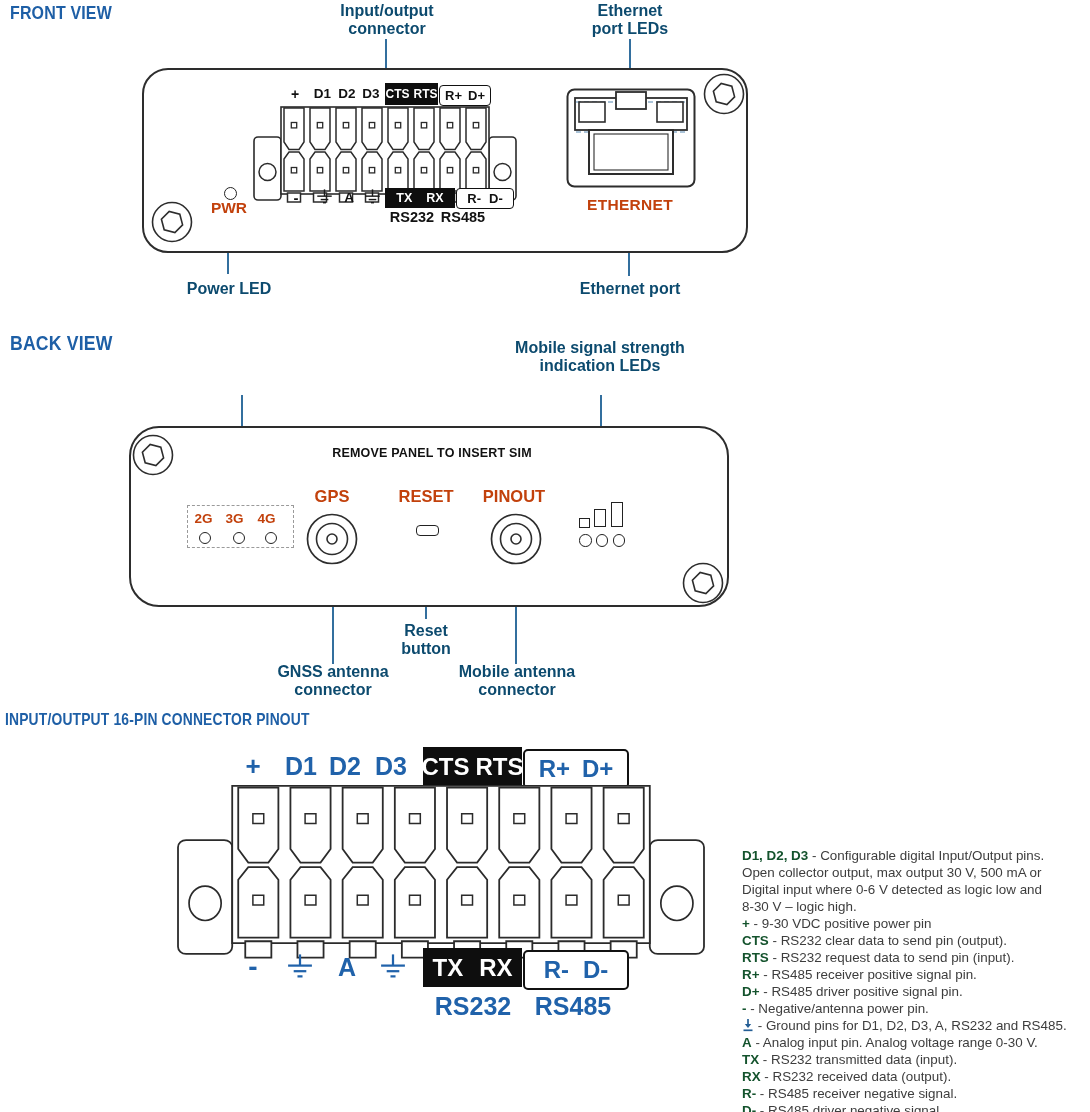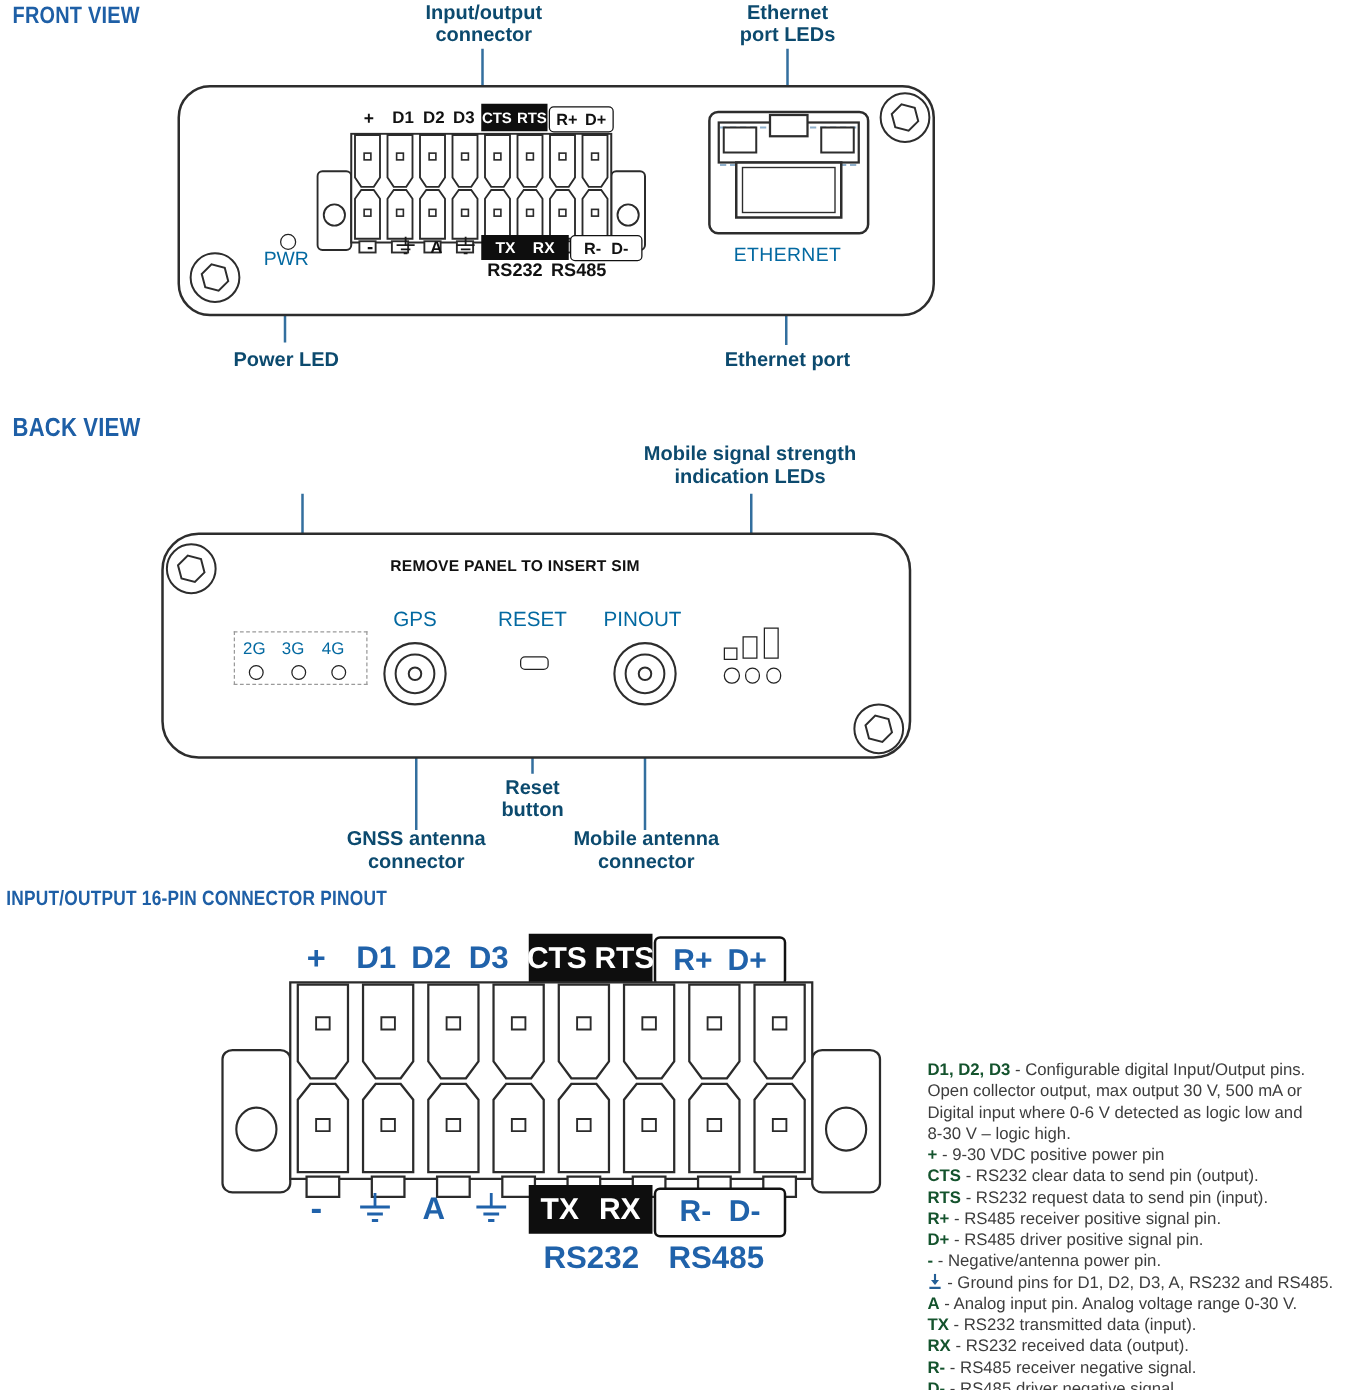--- a/index.html
+++ b/index.html
@@ -13,21 +13,21 @@
   .pin-lbl{font-weight:bold;color:#111;text-align:center;}
   .blue{color:#2062aa !important;}
   .chip{background:#0e0e0e;color:#fff;display:flex;align-items:center;justify-content:center;font-weight:bold;}
   .wbox{background:#fff;border:1.6px solid #111;border-radius:4px;display:flex;align-items:center;justify-content:center;font-weight:bold;color:#111;}
   .wbox.big{border-width:2px;border-radius:5px;}
   .circ{border:1.6px solid #222;border-radius:50%;background:#fff;}
   .bar{border:1.7px solid #222;background:#fff;}
   .leg-line{white-space:nowrap;height:17px;font-size:13.4px;color:#3d3d3d;}
   .leg-key{color:#14532d;font-weight:bold;}
   .simnote{font-weight:bold;color:#111;text-align:center;letter-spacing:.2px;}
-  .dev-lbl{font-weight:normal;color:#0369a1;text-align:center;}
+  .dev-lbl{font-weight:bold;color:#c2410c;text-align:center;}
 </style>
 </head>
 <body>
 
 <div id="stage">
 
   <div class="abs heading" style="left:10px;top:2px;font-size:19px;"><span>FRONT VIEW</span></div>
 
   <div class="abs callout" style="left:307px;top:2px;width:160px;">
     <div>Input/output</div>
@@ -139,42 +139,42 @@
     <rect x="23" y="42" width="84" height="44" fill="#fff" stroke="#2d2d2d" stroke-width="2"></rect>
     <rect x="28" y="46" width="74" height="36" fill="none" stroke="#2d2d2d" stroke-width="1.1"></rect>
   </svg>
   <div class="abs dev-lbl" style="left:565px;top:196px;width:130px;font-size:15.5px;letter-spacing:.3px;">ETHERNET</div>
   <div class="abs callout" style="left:565px;top:280px;width:130px;">Ethernet port</div>
 
   <div class="abs heading" style="left:10px;top:331px;font-size:21px;"><span>BACK VIEW</span></div>
 
   <div class="abs vline" style="left:241px;top:395px;height:105px;"></div>
 
-  <div class="abs callout" style="left:500px;top:355px;width:200px;">
+  <div class="abs callout" style="left:500px;top:339px;width:200px;">
     <div>Mobile signal strength</div>
     <div>indication LEDs</div>
   </div>
   <div class="abs vline" style="left:600px;top:395px;height:110px;"></div>
 
   <div class="abs vline" style="left:332px;top:564px;height:100px;"></div>
   <div class="abs vline" style="left:425px;top:535px;height:84px;"></div>
   <div class="abs vline" style="left:515px;top:564px;height:100px;"></div>
 
   <div class="abs panel" style="left:129px;top:426px;width:596px;height:177px;border-radius:30px;"></div>
 
   <svg class="abs" style="left:132px;top:434px;" width="42" height="42">
     <circle cx="21" cy="21" r="19.5" fill="#fff" stroke="#2d2d2d" stroke-width="1.6"></circle>
     <polygon points="31.6,23.9 23.9,31.6 13.2,28.8 10.4,18.2 18.2,10.4 28.8,13.2" fill="none" stroke="#2d2d2d" stroke-width="1.6"></polygon>
   </svg>
   <svg class="abs" style="left:682px;top:562px;" width="42" height="42">
     <circle cx="21" cy="21" r="19.5" fill="#fff" stroke="#2d2d2d" stroke-width="1.6"></circle>
     <polygon points="31.6,23.9 23.9,31.6 13.2,28.8 10.4,18.2 18.2,10.4 28.8,13.2" fill="none" stroke="#2d2d2d" stroke-width="1.6"></polygon>
   </svg>
 
-  <div class="abs simnote" style="left:292px;top:446px;width:240px;font-size:12.5px;">REMOVE PANEL TO INSERT SIM</div>
+  <div class="abs simnote" style="left:312px;top:446px;width:240px;font-size:12.5px;">REMOVE PANEL TO INSERT SIM</div>
 
   <div class="abs dev-lbl" style="left:302px;top:487px;width:60px;font-size:16.5px;">GPS</div>
   <div class="abs dev-lbl" style="left:386px;top:487px;width:80px;font-size:16.5px;">RESET</div>
   <div class="abs dev-lbl" style="left:464px;top:487px;width:100px;font-size:16.5px;">PINOUT</div>
 
   <div class="abs" style="left:187px;top:505px;width:105px;height:41px;border:1.5px dashed #9a9a9a;"></div>
   <div class="abs dev-lbl" style="left:189px;top:511px;width:29px;font-size:13.5px;">2G</div>
   <div class="abs dev-lbl" style="left:220px;top:511px;width:29px;font-size:13.5px;">3G</div>
   <div class="abs dev-lbl" style="left:252px;top:511px;width:29px;font-size:13.5px;">4G</div>
   <div class="abs circ" style="left:198.8px;top:531.8px;width:10.4px;height:10.4px;"></div>

